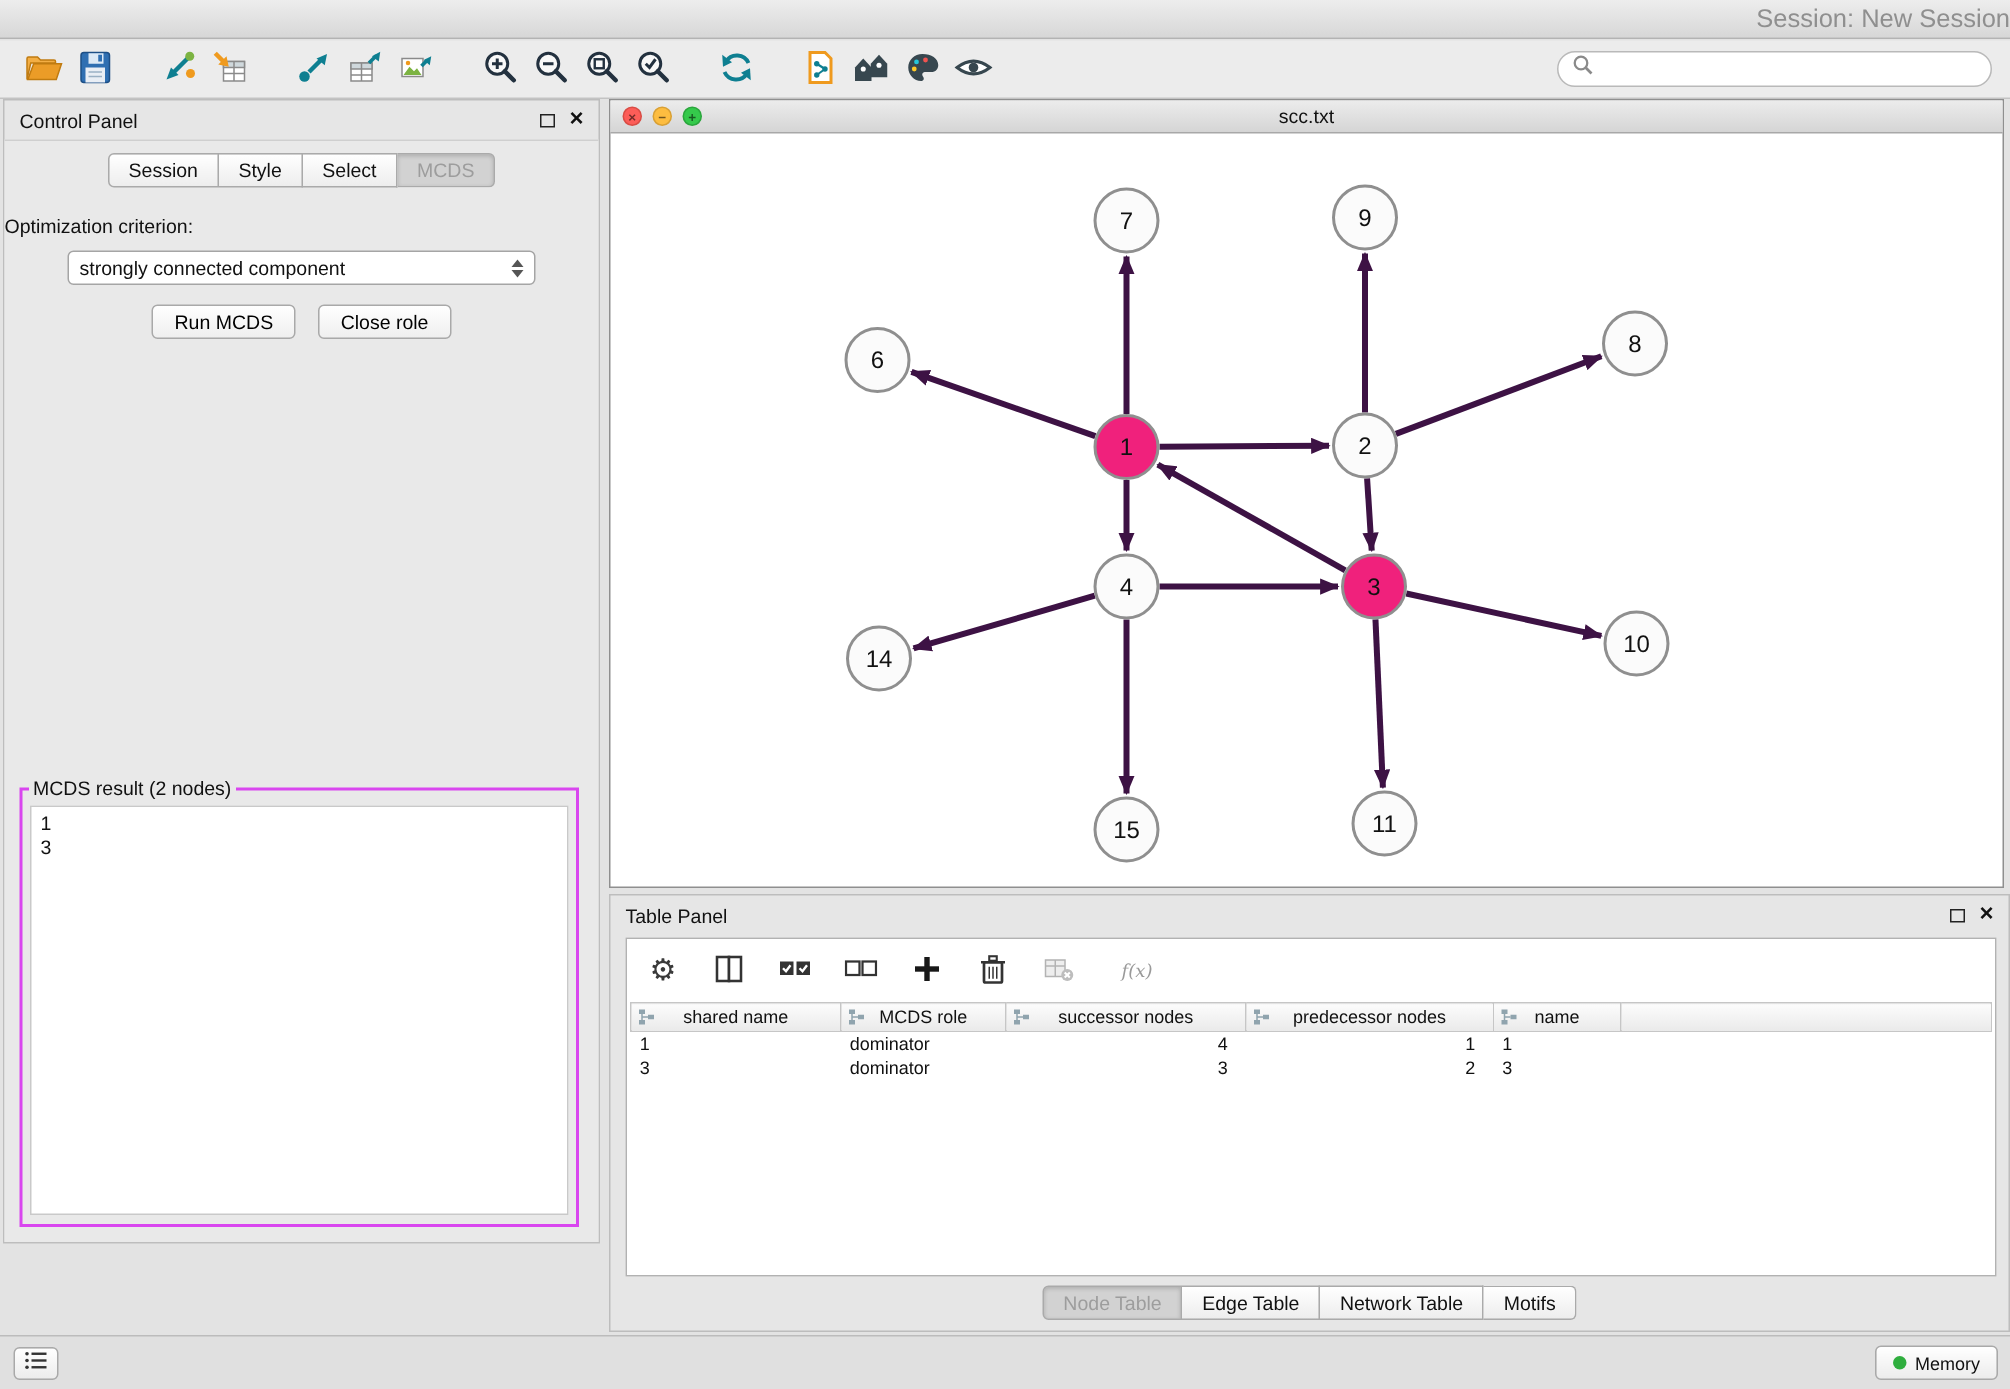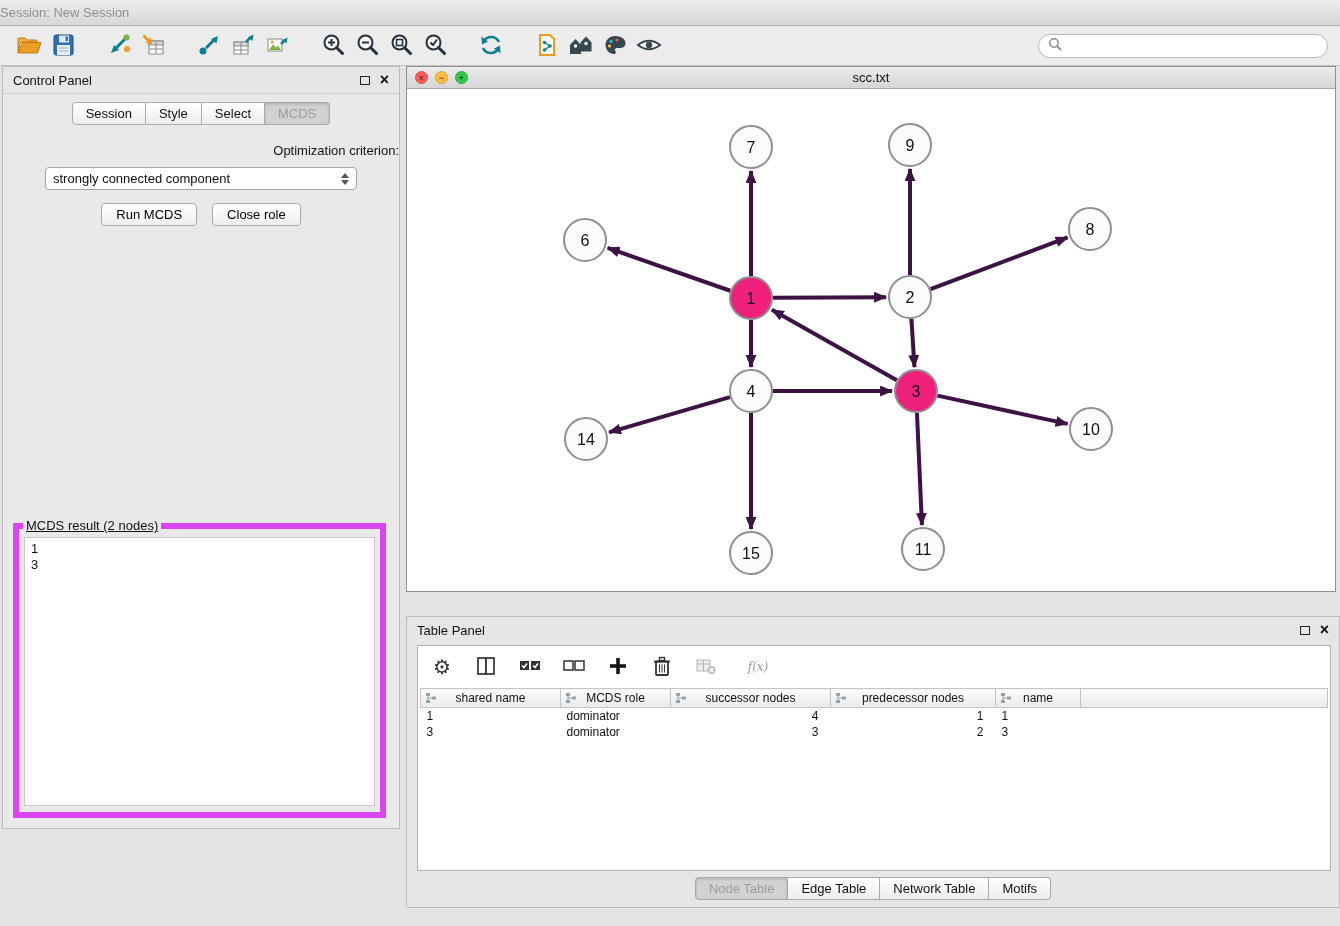--- a/index.html
+++ b/index.html
@@ -6,21 +6,21 @@
   * { box-sizing:border-box; }
   .app {
     position:relative; width:1340px; height:926px; overflow:hidden;
     background:#e3e3e3; font-family:"Liberation Sans", sans-serif; color:#111;
     user-select:none;
   }
   
   .titlebar {
     position:absolute; top:0; left:0; right:0; height:26px;
     background:linear-gradient(#ededed,#d7d7d7); border-bottom:1px solid #b3b3b3;
-    text-align:left; line-height:26px; font-size:13px; color:#8f8f8f;
+    text-align:right; line-height:26px; font-size:17px; color:#8f8f8f;
   }
   
   .toolbar {
     position:absolute; top:27px; left:0; right:0; height:39px;
     background:#ececec; border-bottom:1px solid #c3c3c3;
     display:flex; align-items:center; padding:0 12px;
   }
   .tool {
     width:34px; height:32px; border:none; background:transparent; padding:2px;
     display:flex; align-items:center; justify-content:center; cursor:pointer;
@@ -44,37 +44,37 @@
   .seg:first-child { border-left:1px solid #aaa; border-radius:4px 0 0 4px; }
   .seg:last-child { border-radius:0 4px 4px 0; }
   .seg.active { background:#d2d2d2; color:#9d9d9d; box-shadow:inset 0 1px 3px rgba(0,0,0,.18); }
   
   .control-panel {
     position:absolute; left:2px; top:66px; width:398px; height:763px;
     background:#e6e6e6; border:1px solid #bdbdbd;
   }
   .cp-body { position:absolute; left:0; right:0; top:26px; bottom:0; background:#e9e9e9; border-top:1px solid #cfcfcf; }
   .cp-tabs { display:flex; justify-content:center; margin-top:8px; }
-  .opt-label { text-align:right; margin-top:18px; font-size:13px; }
+  .opt-label { text-align:left; margin-top:18px; font-size:13px; }
   .dropdown {
     margin:9px auto 0; width:312px; height:23px; background:#fff;
     border:1px solid #a5a5a5; border-radius:4px; display:flex; align-items:center;
     font-size:13px; padding:0 7px; cursor:pointer;
   }
   .stepper { margin-left:auto; display:flex; flex-direction:column; gap:2px; }
   .tri-up { width:0; height:0; border-left:4px solid transparent; border-right:4px solid transparent; border-bottom:5px solid #555; }
   .tri-down { width:0; height:0; border-left:4px solid transparent; border-right:4px solid transparent; border-top:5px solid #555; }
   .btn-row { display:flex; justify-content:center; gap:15px; margin-top:13px; }
   .push-btn {
     font-size:13px; padding:3px 14px; background:linear-gradient(#ffffff,#efefef);
     border:1px solid #a9a9a9; border-radius:4px; cursor:pointer; font-family:"Liberation Sans",sans-serif;
   }
   fieldset.result {
     position:absolute; left:10px; right:13px; top:424px; bottom:10px;
-    border:6px solid #d946ef; margin:0; padding:0; background:transparent;text-decoration:underline;
+    border:2px solid #d946ef; margin:0; padding:0; background:transparent;
   }
   fieldset.result legend { font-size:13px; padding:0 3px; margin-left:4px; }
   .result-area {
     position:absolute; left:5px; right:5px; top:4px; bottom:6px;
     background:#fff; border:1px solid #c9c9c9; font-size:13px; line-height:16px; padding:3px 6px;
   }
   
   .network-window {
     position:absolute; left:406px; top:66px; width:930px; height:526px;
     background:#fff; border:1px solid #8f8f8f;
@@ -85,21 +85,21 @@
   }
   .traffic { position:absolute; left:8px; top:4px; display:flex; gap:7px; }
   .tl { width:13px; height:13px; border-radius:50%; font-size:9px; line-height:12px; text-align:center; color:rgba(0,0,0,.55); font-weight:bold; cursor:pointer; }
   .tl.red    { background:#fc5d58; border:1px solid #d94c44; }
   .tl.yellow { background:#fdbd40; border:1px solid #d9a034; }
   .tl.green  { background:#35c94b; border:1px solid #2aa63c; }
   #graph-svg { position:absolute; left:0; top:22px; }
   
   .table-panel {
     position:absolute; left:406px; top:596px; width:934px; height:292px;
-    background:#e6e6e6; border:1px solid #bdbdbd;margin-top:20px;
+    background:#e6e6e6; border:1px solid #bdbdbd;
   }
   .tp-inner { position:absolute; left:10px; right:8px; top:28px; bottom:36px; background:#fff; border:1px solid #b2b2b2; overflow:hidden; }
   .tp-toolbar { height:42px; display:flex; align-items:center; padding:0 12px; gap:20px; }
   .ttool { border:none; background:transparent; padding:0; display:flex; align-items:center; justify-content:center; width:24px; height:24px; cursor:pointer; }
   .gear-glyph { font-size:20px; color:#3a3a3a; line-height:20px; }
   .fx-glyph { font-family:"DejaVu Serif", serif; font-style:italic; font-size:12px; color:#9a9a9a; }
   .data-table { border-collapse:collapse; margin:0 2px; width:calc(100% - 4px); table-layout:fixed; }
   .data-table th {
     background:linear-gradient(#fcfcfc,#eaeaea); border:1px solid #c6c6c6;
     height:19px; font-weight:normal; font-size:12px; position:relative; padding:0; cursor:pointer;
@@ -493,14 +493,30 @@
       </table>
     </div>
     <div class="tp-tabs">
       <span class="seg active">Node Table</span>
       <span class="seg">Edge Table</span>
       <span class="seg">Network Table</span>
       <span class="seg">Motifs</span>
     </div>
   </div>
 
+  <div class="statusbar">
+    <span class="list-btn">
+      <span><svg width="16" height="14" viewBox="0 0 16 14">
+            <circle cx="2" cy="2.5" r="1.2" fill="#333"></circle>
+            <line x1="5" y1="2.5" x2="15" y2="2.5" stroke="#333" stroke-width="1.6"></line>
+            <circle cx="2" cy="7" r="1.2" fill="#333"></circle>
+            <line x1="5" y1="7" x2="15" y2="7" stroke="#333" stroke-width="1.6"></line>
+            <circle cx="2" cy="11.5" r="1.2" fill="#333"></circle>
+            <line x1="5" y1="11.5" x2="15" y2="11.5" stroke="#333" stroke-width="1.6"></line>
+          </svg></span>
+    </span>
+    <span class="memory-btn">
+      <span class="mem-dot"></span>
+      <span>Memory</span>
+    </span>
+  </div>
 
 </div>
 
 </body></html>

